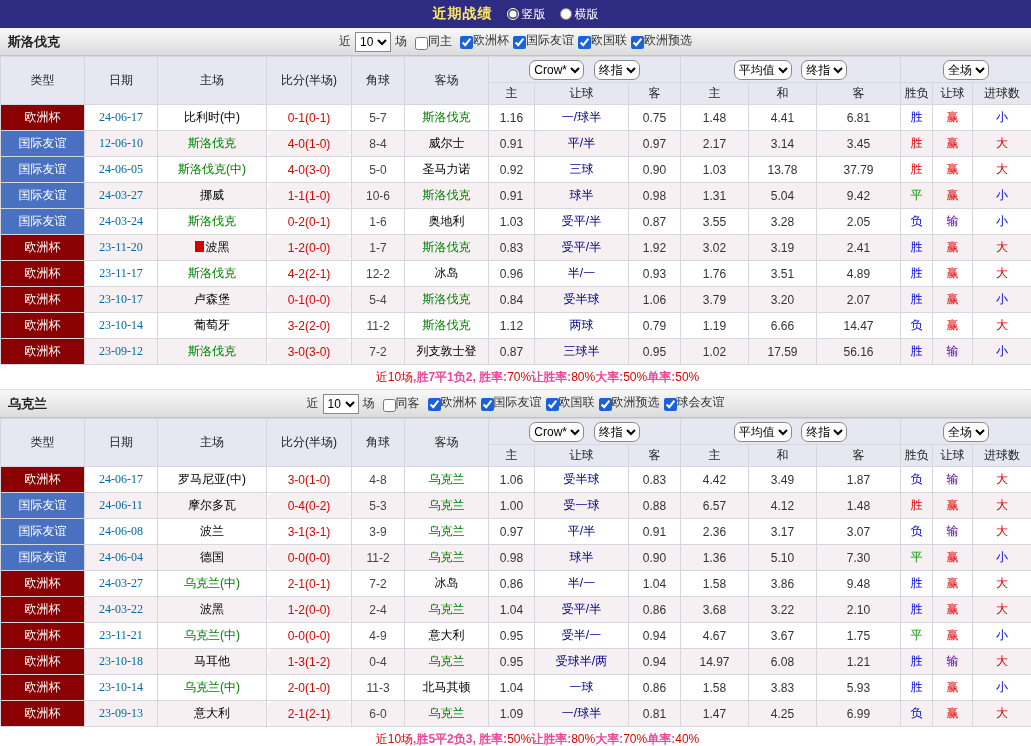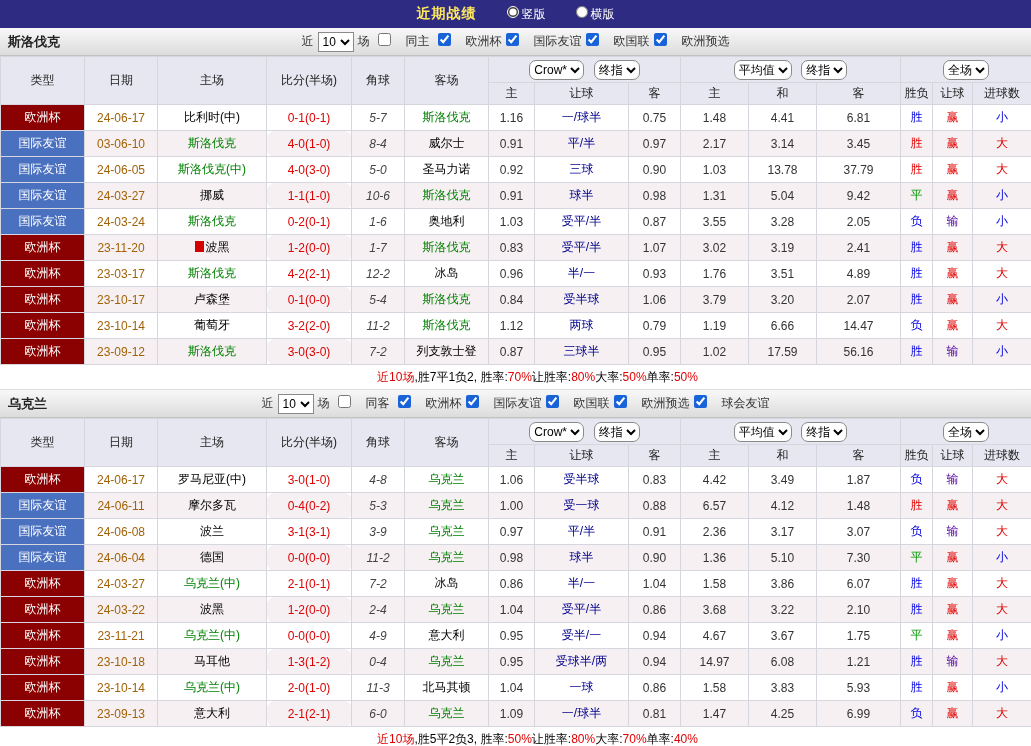--- a/index.html
+++ b/index.html
@@ -1,56 +1,56 @@
 <!DOCTYPE html>
 <html><head>
 <meta charset="utf-8">
 <style>
   * { box-sizing: border-box; margin: 0; padding: 0; }
   html,body { width: 1031px; background: #fff; }
   body { font-family: "Liberation Sans", "DejaVu Sans", sans-serif; font-size: 12px; color: #333; }
 
-  .topbar { height: 28px; background: #2e2b82; display: flex; align-items: center; justify-content: center; gap: 30px; }
+  .topbar { height: 28px; background: #2e2b82; display: flex; align-items: center; justify-content: center; gap: 14px; }
   .topbar .title { color: #ffe95e; font-weight: bold; font-size: 14px; letter-spacing: 1px; }
-  .topbar label { color: #fff; display: inline-flex; align-items: flex-start; gap: 3px; cursor: pointer; }
+  .topbar label { color: #fff; display: inline-flex; align-items: center; gap: 3px; cursor: pointer; }
   .topbar input[type=radio] { accent-color: #ffffff; width: 12px; height: 12px; }
 
   .section-bar { height: 28px; position: relative; background: linear-gradient(#f8f8f8, #dcdcdc); border-bottom: 1px solid #c2c2c2; display: flex; align-items: center; justify-content: center; }
   .team-name { position: absolute; left: 8px; font-weight: bold; font-size: 13px; color: #222; }
   .filters { display: flex; align-items: center; gap: 4px; color: #333; }
-  .filters .cb { display: inline-flex; align-items: flex-start; gap: 15px; margin-left: 4px; cursor: pointer; }
+  .filters .cb { display: inline-flex; align-items: flex-end; gap: 0; margin-left: 4px; cursor: pointer; }
   .filters input[type=checkbox] { width: 13px; height: 13px; accent-color: #1a62d8; }
   .sel { font-family: "Liberation Sans", sans-serif; font-size: 12px; height: 20px; border: 1px solid #8a8a8a; background: #fff; }
 
   table.stats { border-collapse: collapse; table-layout: fixed; width: 1031px; }
   table.stats th, table.stats td { border: 1px solid #d6d6de; text-align: center; height: 26px; overflow: hidden; white-space: nowrap; font-weight: normal; }
   table.stats thead th { background: #e7e7f2; color: #222; }
   table.stats tr.h2 th { height: 22px; }
   table.stats tbody tr:nth-child(even) td { background: #f6f0f2; }
   table.stats .dd .sel { margin: 0 3px; border-radius: 7px; }
 
   .c1{width:84px}.c2{width:73px}.c3{width:109px}.c4{width:85px}.c5{width:53px}
   .c6{width:84px}.c7{width:46px}.c8{width:94px}.c9{width:52px}.c10{width:68px}
   .c11{width:68px}.c12{width:84px}.c13{width:32px}.c14{width:40px}.c15{width:59px}
 
   table.stats td.type-cell { color: #fff; padding: 0; }
   table.stats tbody tr td.t-euro { background: #8b0000; }
   table.stats tbody tr td.t-friendly { background: #4a70c0; }
-  .date-cell { color: #a16207; }
-  .corner-cell { color: #444; font-style: italic; }
+  .date-cell { color: #0369a1; font-family: Liberation Serif, serif; }
+  .corner-cell { color: #444; }
   .score-cell { color: #dd0000; border-radius: 8px; }
   .team { color: #000000; }
   .team.focal { color: #008000; }
   .num { color: #333; }
   .hcap { color: #00008b; }
   .c-red { color: #e00000; }
   .c-blue { color: #0000e0; }
   .c-green { color: #009900; }
   .c-purple { color: #5000a0; }
-  .c-dark { color: #000000; }
+  .c-dark { color: #ec4899; font-weight: bold; }
   .red-ico { display: inline-block; width: 9px; height: 11px; background: #d40000; margin-right: 2px; vertical-align: -1px; }
 
   .summary { height: 25px; display: flex; align-items: center; justify-content: center; border-bottom: 1px solid #ddd; background: #fff; padding-left: 44px; }
 </style>
 </head>
 <body>
 
 <div class="topbar">
   <span class="title">近期战绩</span>
   <label>
@@ -152,21 +152,21 @@
           <td class="num">0.75</td>
           <td class="num">1.48</td>
           <td class="num">4.41</td>
           <td class="num">6.81</td>
           <td class="res c-blue">胜</td>
           <td class="res c-red">赢</td>
           <td class="res c-blue">小</td>
         </tr>
         <tr>
           <td class="type-cell t-friendly">国际友谊</td>
-          <td class="date-cell">03-06-10</td>
+          <td class="date-cell">12-06-10</td>
           <td class="team focal">斯洛伐克</td>
           <td class="score-cell">4-0(1-0)</td>
           <td class="corner-cell">8-4</td>
           <td class="team">威尔士</td>
           <td class="num">0.91</td>
           <td class="hcap">平/半</td>
           <td class="num">0.97</td>
           <td class="num">2.17</td>
           <td class="num">3.14</td>
           <td class="num">3.45</td>
@@ -227,31 +227,31 @@
         </tr>
         <tr>
           <td class="type-cell t-euro">欧洲杯</td>
           <td class="date-cell">23-11-20</td>
           <td class="team"><span class="red-ico"></span>波黑</td>
           <td class="score-cell">1-2(0-0)</td>
           <td class="corner-cell">1-7</td>
           <td class="team focal">斯洛伐克</td>
           <td class="num">0.83</td>
           <td class="hcap">受平/半</td>
-          <td class="num">1.07</td>
+          <td class="num">1.92</td>
           <td class="num">3.02</td>
           <td class="num">3.19</td>
           <td class="num">2.41</td>
           <td class="res c-blue">胜</td>
           <td class="res c-red">赢</td>
           <td class="res c-red">大</td>
         </tr>
         <tr>
           <td class="type-cell t-euro">欧洲杯</td>
-          <td class="date-cell">23-03-17</td>
+          <td class="date-cell">23-11-17</td>
           <td class="team focal">斯洛伐克</td>
           <td class="score-cell">4-2(2-1)</td>
           <td class="corner-cell">12-2</td>
           <td class="team">冰岛</td>
           <td class="num">0.96</td>
           <td class="hcap">半/一</td>
           <td class="num">0.93</td>
           <td class="num">1.76</td>
           <td class="num">3.51</td>
           <td class="num">4.89</td>
@@ -478,21 +478,21 @@
           <td class="date-cell">24-03-27</td>
           <td class="team focal">乌克兰(中)</td>
           <td class="score-cell">2-1(0-1)</td>
           <td class="corner-cell">7-2</td>
           <td class="team">冰岛</td>
           <td class="num">0.86</td>
           <td class="hcap">半/一</td>
           <td class="num">1.04</td>
           <td class="num">1.58</td>
           <td class="num">3.86</td>
-          <td class="num">6.07</td>
+          <td class="num">9.48</td>
           <td class="res c-blue">胜</td>
           <td class="res c-red">赢</td>
           <td class="res c-red">大</td>
         </tr>
         <tr>
           <td class="type-cell t-euro">欧洲杯</td>
           <td class="date-cell">24-03-22</td>
           <td class="team">波黑</td>
           <td class="score-cell">1-2(0-0)</td>
           <td class="corner-cell">2-4</td>

